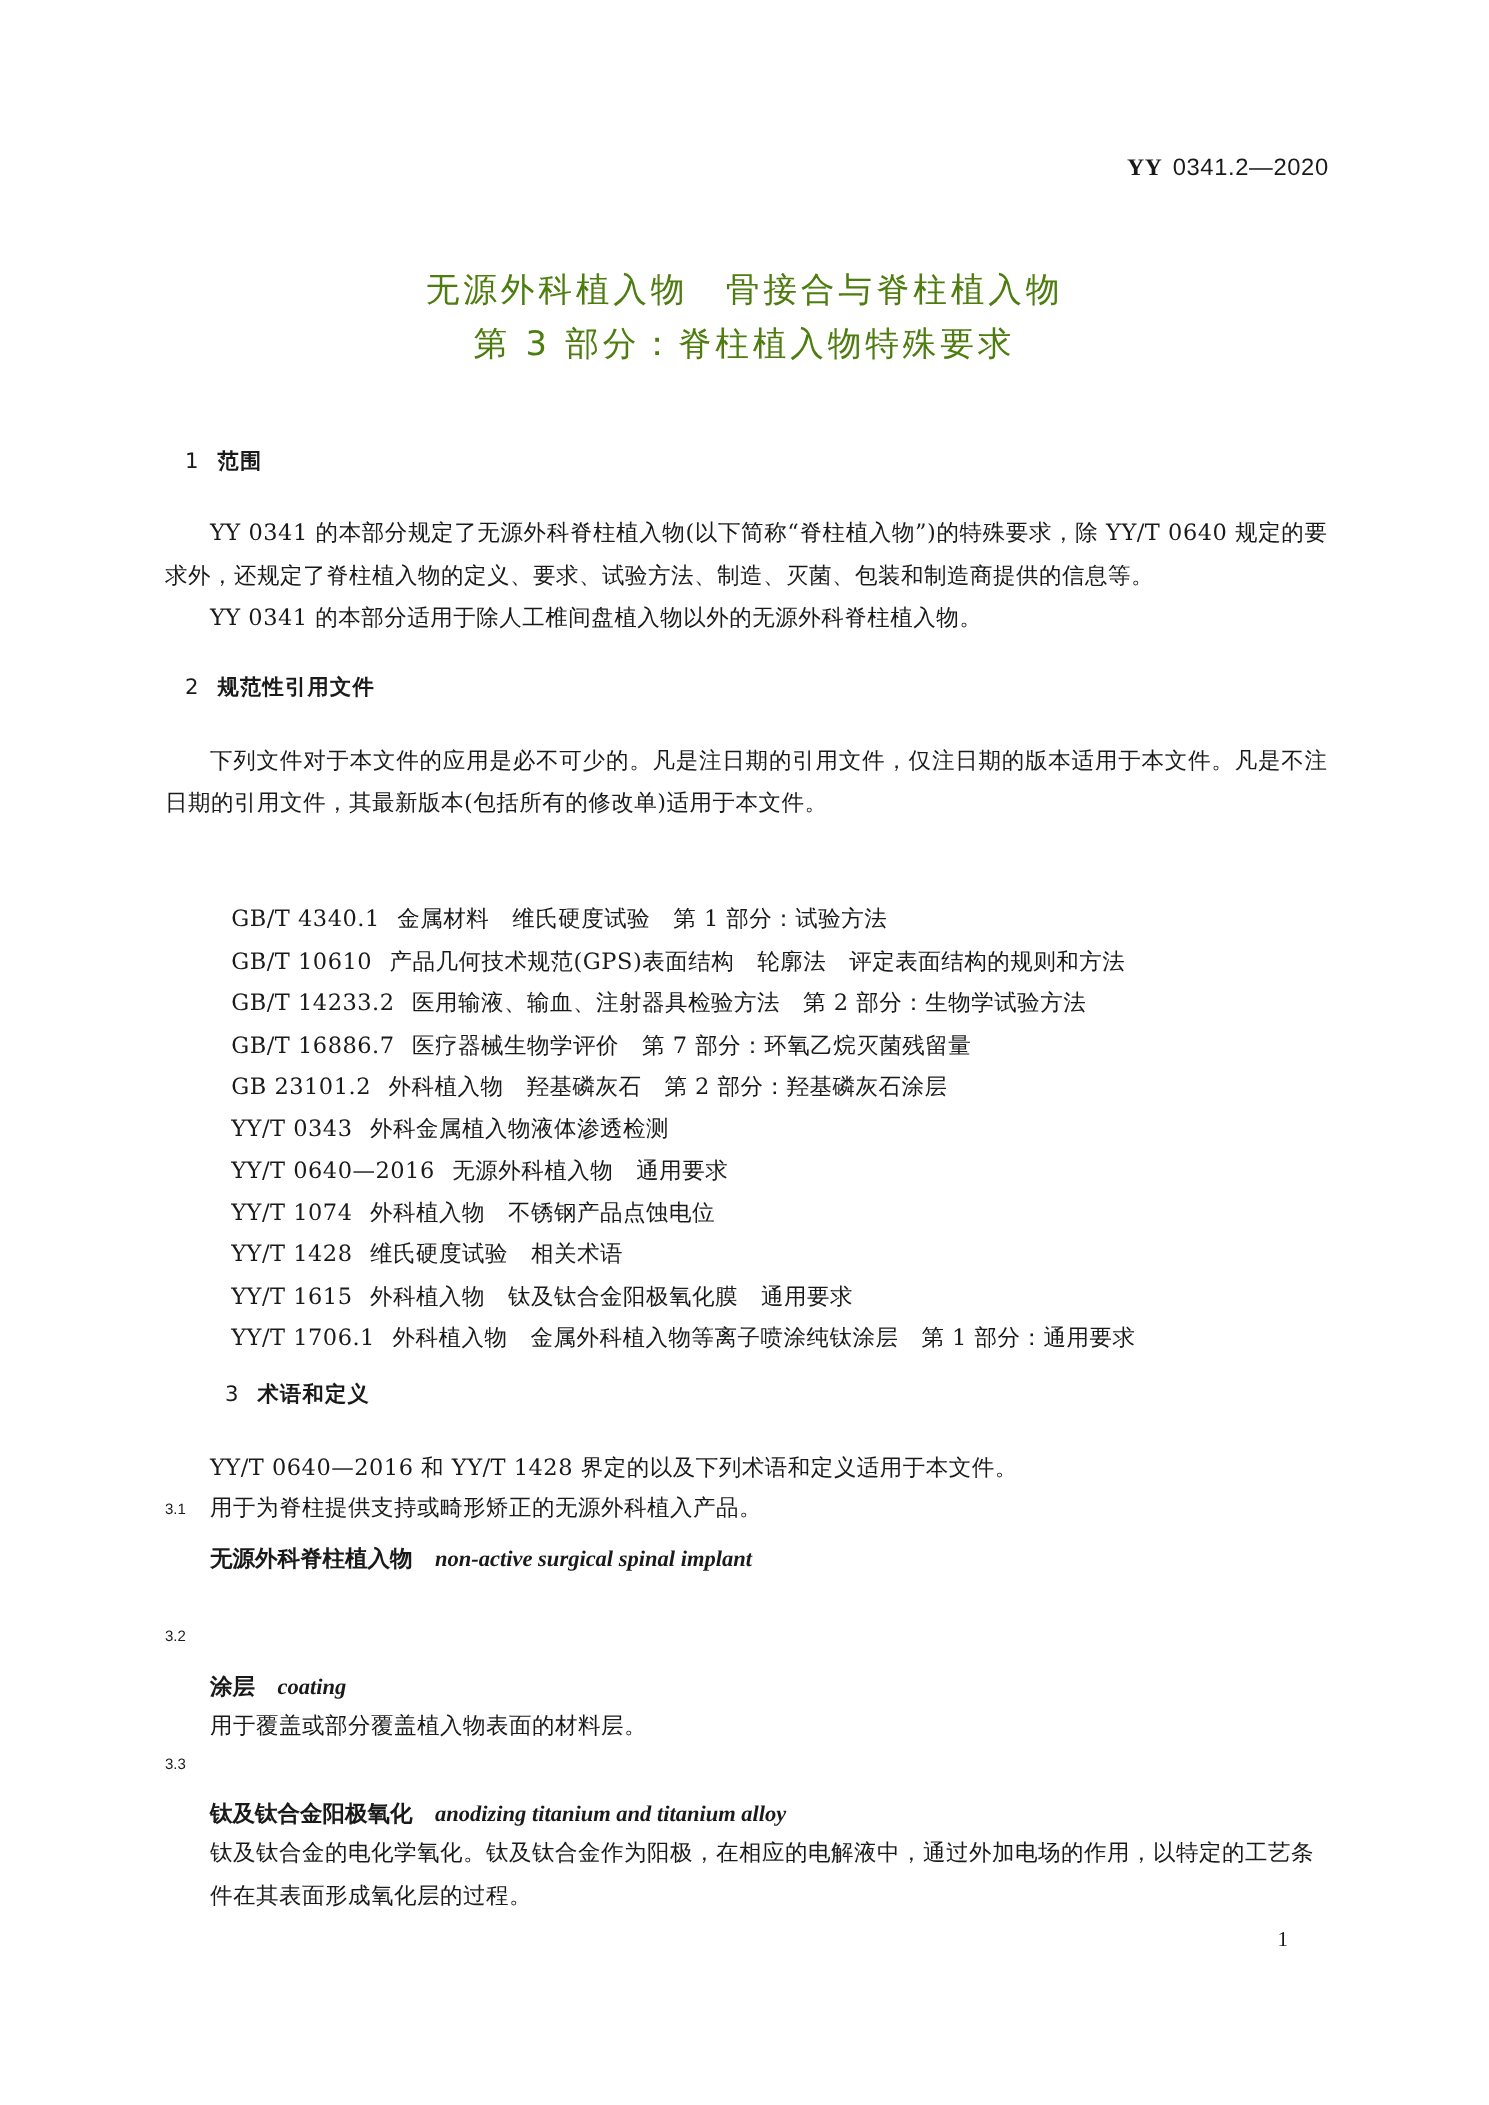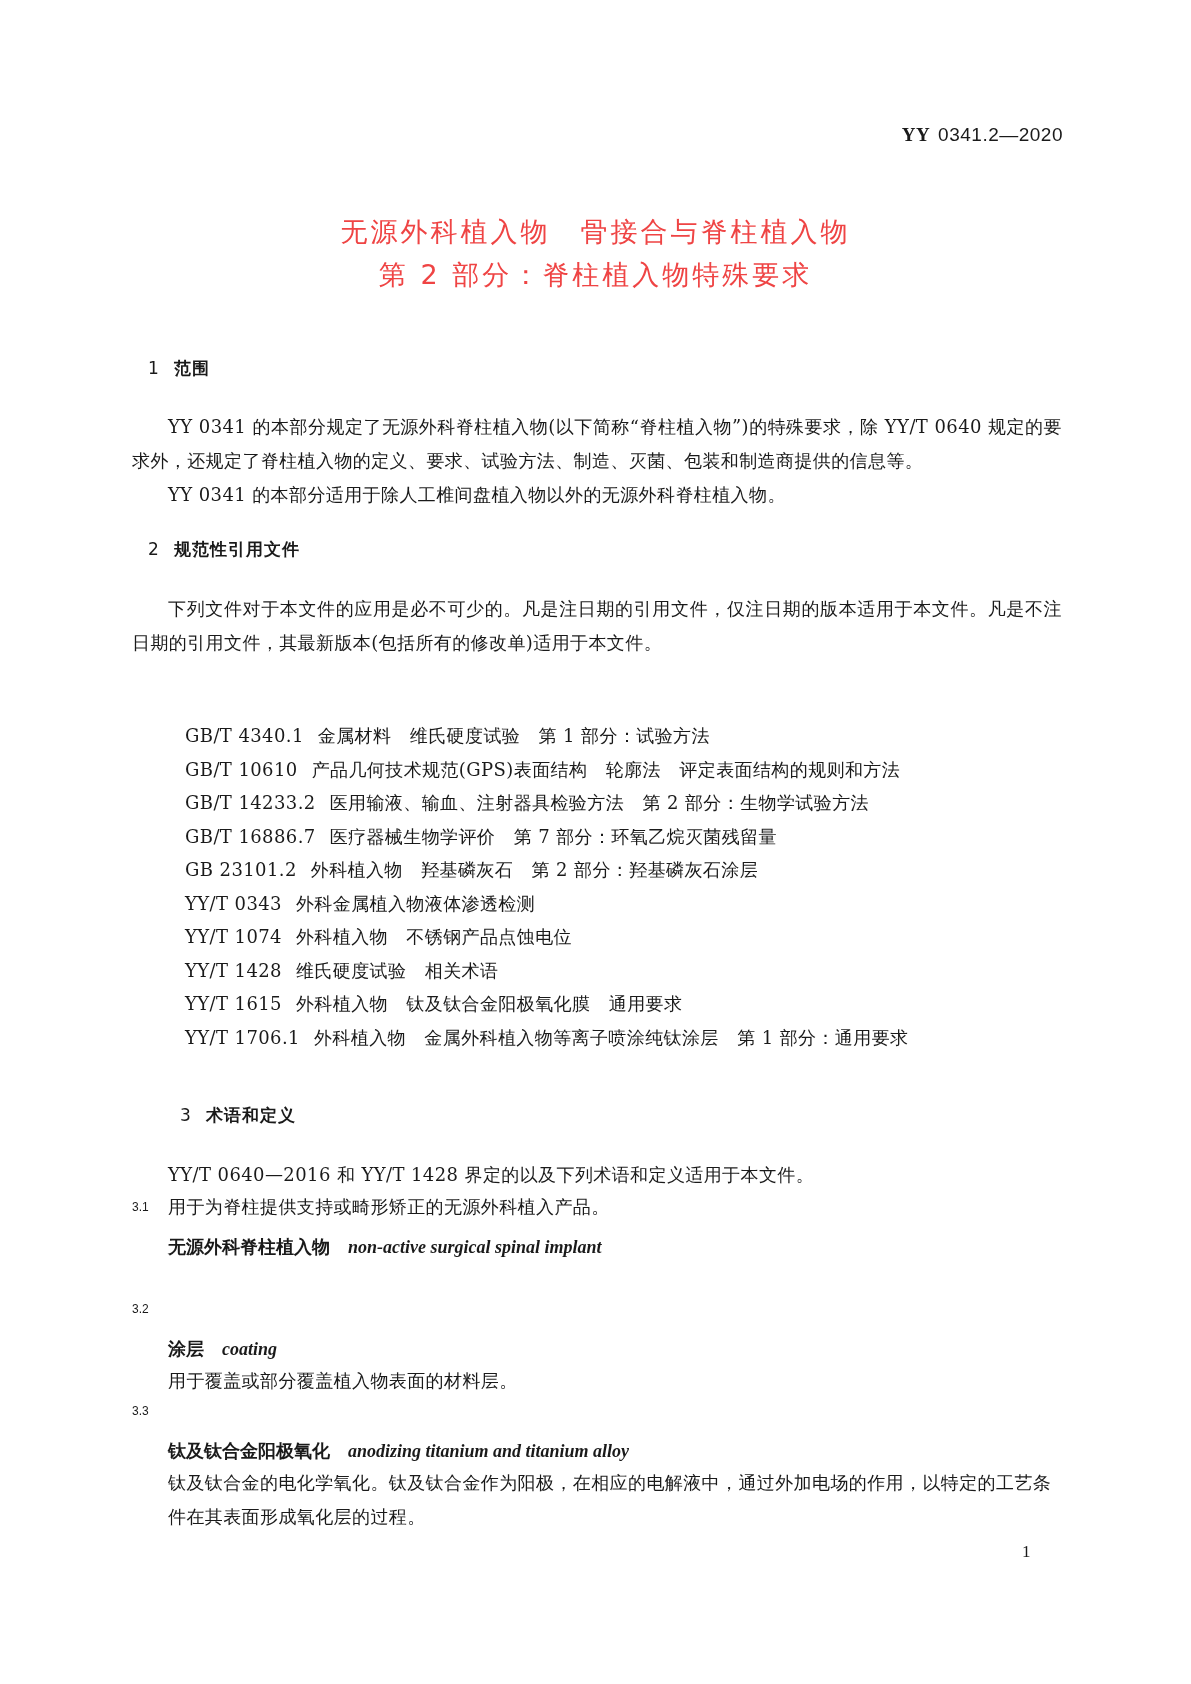--- a/index.html
+++ b/index.html
@@ -28,21 +28,21 @@
       font-weight: bold;
       margin-right: 8px;
     }
     .title {
       left: 0;
       width: 1191px;
       text-align: center;
       font-family: "DejaVu Sans", "Liberation Sans", sans-serif;
       font-size: 27px;
       letter-spacing: 3px;
-      color: #ef4444;
+      color: #4d7c0f;
     }
     .section-head {
       left: 148px;
       font-family: "DejaVu Sans", "Liberation Sans", sans-serif;
       font-size: 17px;
       font-weight: bold;
       letter-spacing: 1px;
     }
     .section-head .num {
       display: inline-block;
@@ -105,40 +105,41 @@
     }
   </style>
 </head>
 <body>
 
 <div class="abs std-number">
   <span class="yy">YY</span><span>0341.2—2020</span>
 </div>
 
 <div class="abs title" style="top:214px;">无源外科植入物　骨接合与脊柱植入物</div>
-<div class="abs title" style="top:257px;">第 2 部分：脊柱植入物特殊要求</div>
+<div class="abs title" style="top:257px;">第 3 部分：脊柱植入物特殊要求</div>
 
 <div class="abs section-head" style="top:357px;">
   <span class="num">1</span><span>范围</span>
 </div>
 <div class="abs para" style="top:410px;">YY 0341 的本部分规定了无源外科脊柱植入物(以下简称“脊柱植入物”)的特殊要求，除 YY/T 0640 规定的要求外，还规定了脊柱植入物的定义、要求、试验方法、制造、灭菌、包装和制造商提供的信息等。</div>
 <div class="abs para" style="top:478px;">YY 0341 的本部分适用于除人工椎间盘植入物以外的无源外科脊柱植入物。</div>
 
 <div class="abs section-head" style="top:538px;">
   <span class="num">2</span><span>规范性引用文件</span>
 </div>
 <div class="abs para" style="top:592px;">下列文件对于本文件的应用是必不可少的。凡是注日期的引用文件，仅注日期的版本适用于本文件。凡是不注日期的引用文件，其最新版本(包括所有的修改单)适用于本文件。</div>
 
 <ul class="abs ref-list">
   <li><span class="ref-code">GB/T 4340.1</span><span>金属材料　维氏硬度试验　第 1 部分：试验方法</span></li>
   <li><span class="ref-code">GB/T 10610</span><span>产品几何技术规范(GPS)表面结构　轮廓法　评定表面结构的规则和方法</span></li>
   <li><span class="ref-code">GB/T 14233.2</span><span>医用输液、输血、注射器具检验方法　第 2 部分：生物学试验方法</span></li>
   <li><span class="ref-code">GB/T 16886.7</span><span>医疗器械生物学评价　第 7 部分：环氧乙烷灭菌残留量</span></li>
   <li><span class="ref-code">GB 23101.2</span><span>外科植入物　羟基磷灰石　第 2 部分：羟基磷灰石涂层</span></li>
   <li><span class="ref-code">YY/T 0343</span><span>外科金属植入物液体渗透检测</span></li>
+  <li><span class="ref-code">YY/T 0640—2016</span><span>无源外科植入物　通用要求</span></li>
   <li><span class="ref-code">YY/T 1074</span><span>外科植入物　不锈钢产品点蚀电位</span></li>
   <li><span class="ref-code">YY/T 1428</span><span>维氏硬度试验　相关术语</span></li>
   <li><span class="ref-code">YY/T 1615</span><span>外科植入物　钛及钛合金阳极氧化膜　通用要求</span></li>
   <li><span class="ref-code">YY/T 1706.1</span><span>外科植入物　金属外科植入物等离子喷涂纯钛涂层　第 1 部分：通用要求</span></li>
 </ul>
 
 <div class="abs section-head" style="top:1104px;margin-left:32px;">
   <span class="num">3</span><span>术语和定义</span>
 </div>
 <div class="abs para" style="top:1158px;">YY/T 0640—2016 和 YY/T 1428 界定的以及下列术语和定义适用于本文件。</div>

